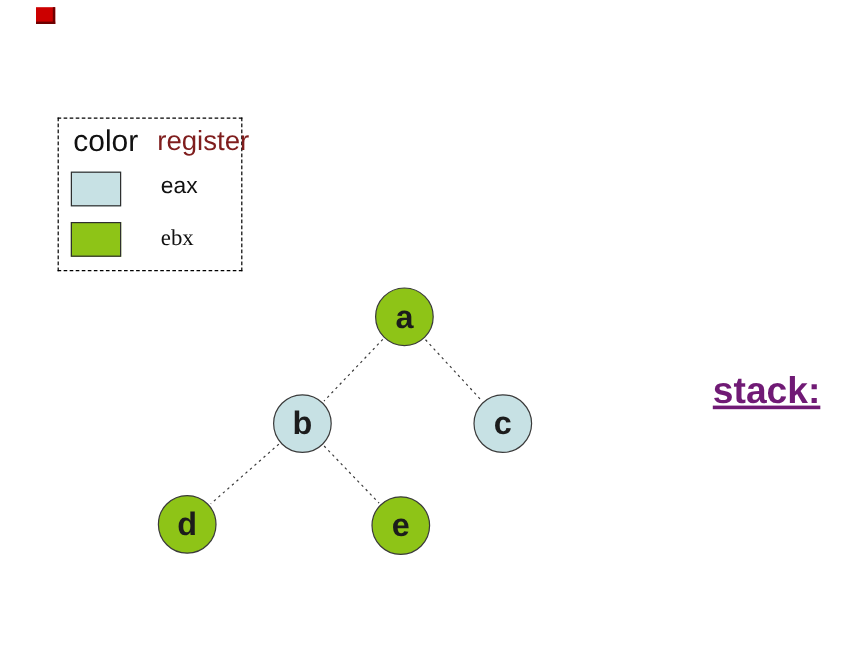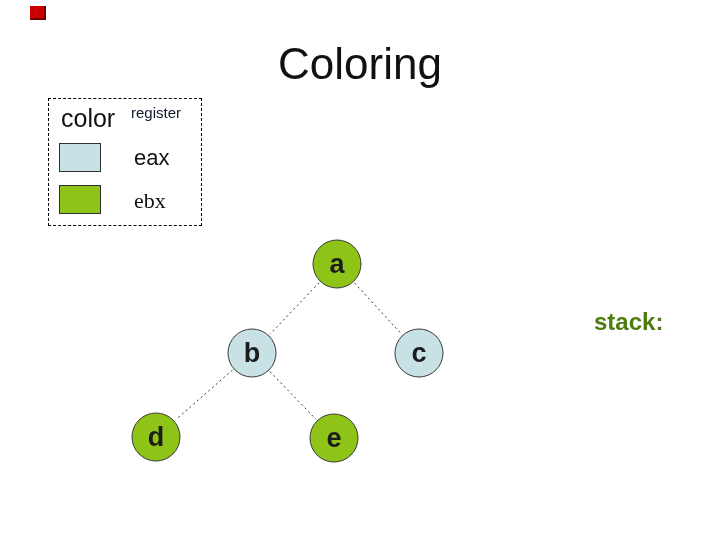--- a/index.html
+++ b/index.html
@@ -28,58 +28,57 @@
     width:154px;height:128px;
     border:1px dashed #000000;
     box-sizing:border-box;
   }
   .legend-header-color{
     position:absolute;left:12px;top:5px;
     font-size:25px;color:#111;
   }
   .legend-header-register{
     position:absolute;left:82px;top:5px;
-    font-size:15px;color:#0f172a;
+    font-size:23px;color:#7f1d1d;
   }
   .swatch{
     position:absolute;left:10px;
     width:42px;height:29px;
     border:1px solid #2f2f2f;
     box-sizing:border-box;
   }
   .swatch.row0{top:44px;}
   .swatch.row1{top:86px;}
   .legend-reg-label{
     position:absolute;left:85px;
-    font-size:22px;color:#111;
+    font-size:19px;color:#111;
   }
   .legend-reg-label.row0{top:46px;}
   .legend-reg-label.row1{top:89px;font-family:Liberation Serif, serif;}
   .stack-label{
     position:absolute;left:594px;top:308px;
-    font-size:24px;font-weight:bold;color:#4d7c0f;
+    font-size:31px;font-weight:bold;color:#701a75;text-decoration:underline;
   }
   svg.tree{
     position:absolute;left:0;top:0;
     width:720px;height:540px;
   }
   svg.tree text{
     font-family:"Liberation Sans", sans-serif;
     font-size:27px;font-weight:bold;
     fill:#1c1c1c;
   }
 </style>
 </head>
 <body>
 
 <div class="slide">
 
   <div class="red-square" style="background-color: rgb(204, 0, 0);"></div>
 
-  <div class="title">Coloring</div>
 
   <div class="legend-box">
     <span class="legend-header-color">color</span>
     <span class="legend-header-register">register</span>
 
     <div class="swatch row0" style="background-color: rgb(199, 225, 228);"></div>
     <span class="legend-reg-label row0">eax</span>
 
     <div class="swatch row1" style="background-color: rgb(142, 196, 23);"></div>
     <span class="legend-reg-label row1">ebx</span>

